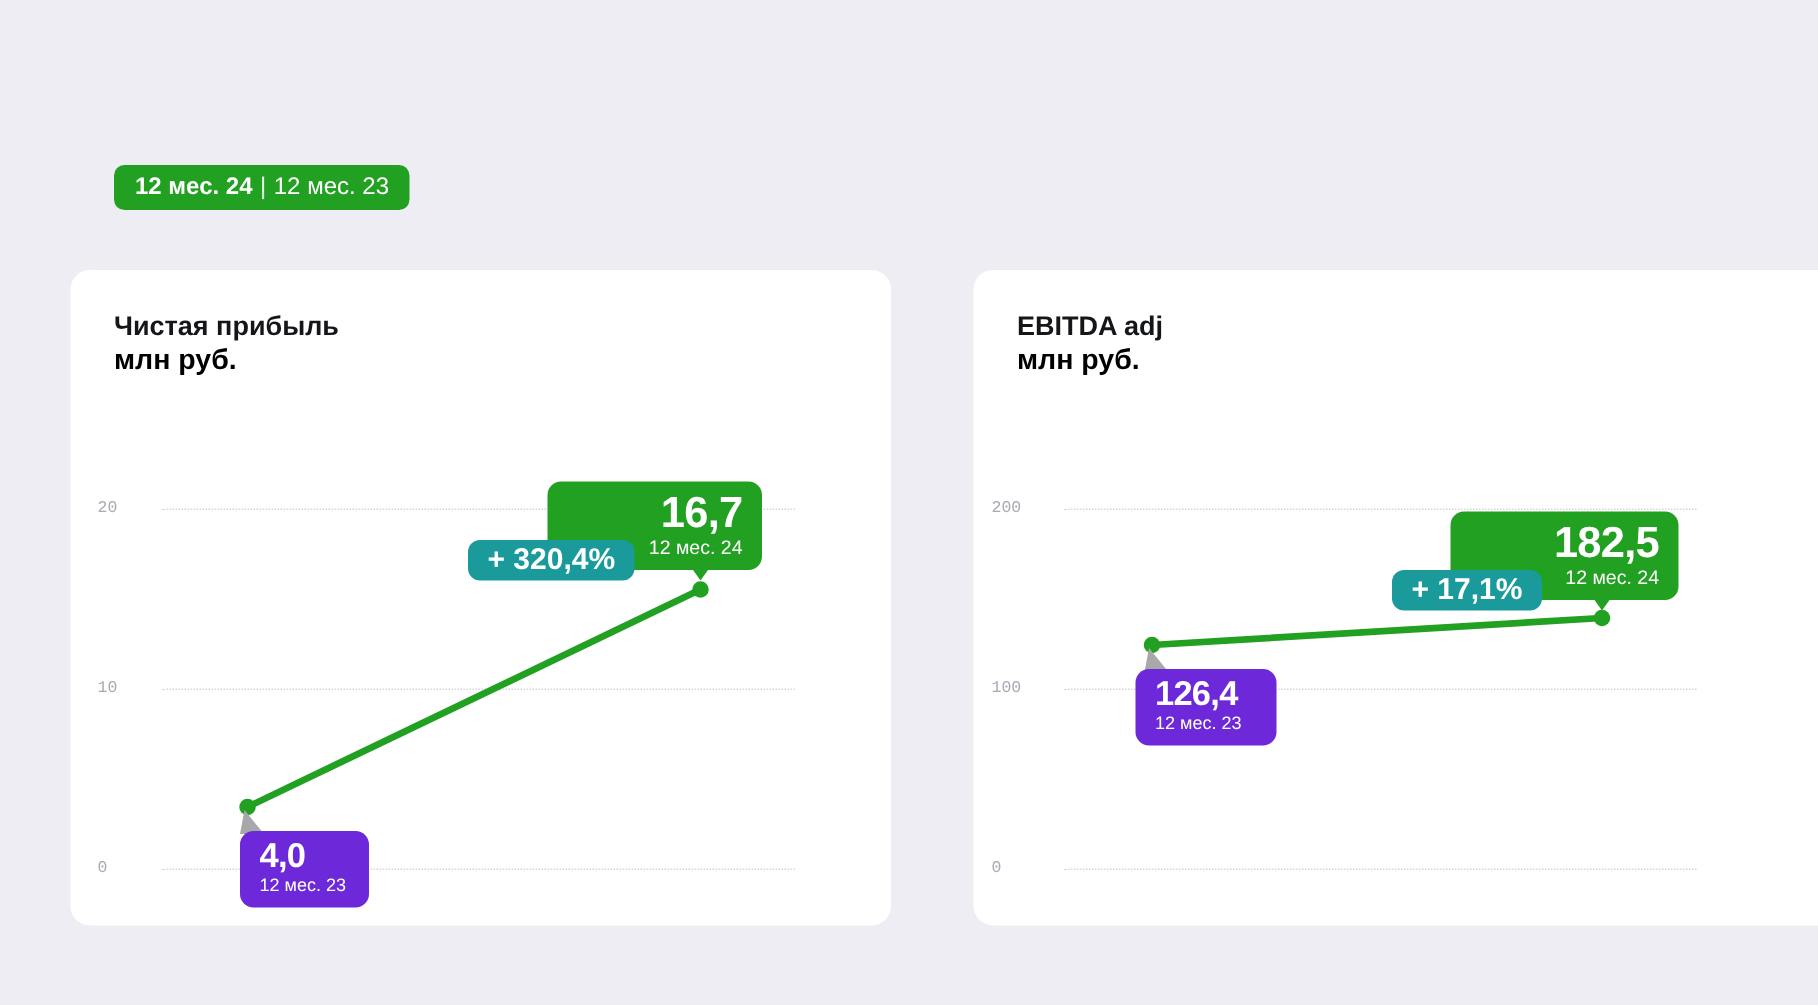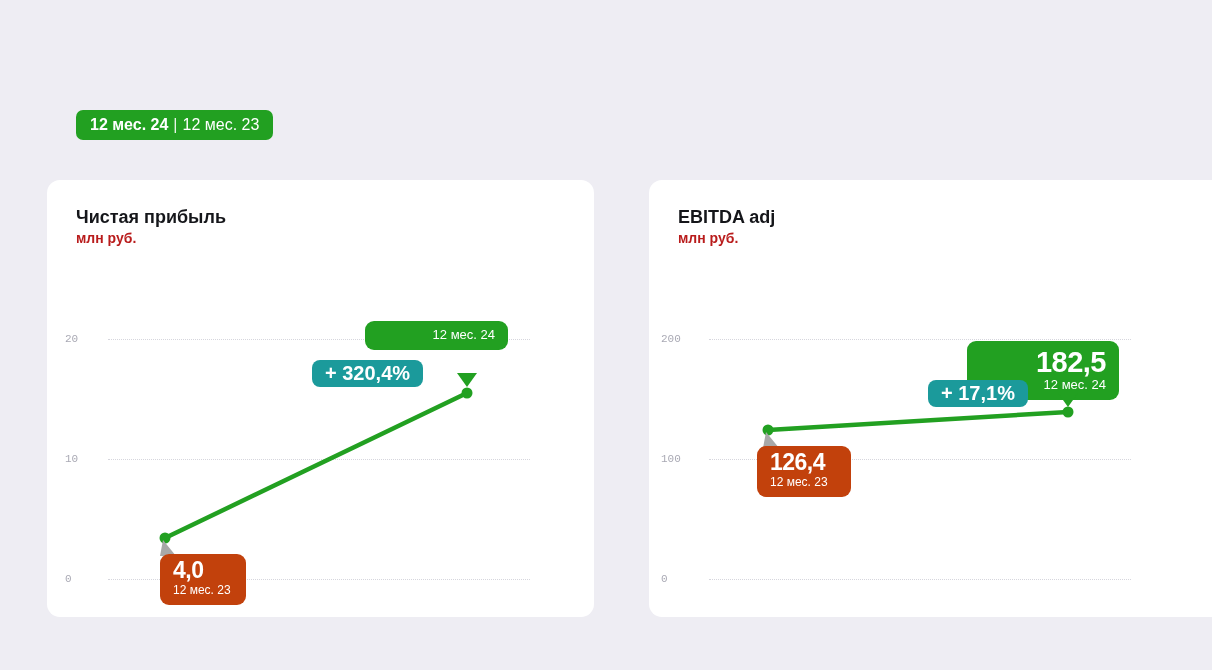--- a/index.html
+++ b/index.html
@@ -73,23 +73,23 @@
     top: 27px;
     font-size: 18px;
     font-weight: bold;
     color: #15161a;
     white-space: nowrap;
   }
   .card-subtitle {
     position: absolute;
     left: 29px;
     top: 50px;
-    font-size: 14px;
-    font-weight: bold;
-    color: #b91c1c;
+    font-size: 19px;
+    font-weight: bold;
+    color: #000000;
     white-space: nowrap;
     text-align: center;
   }
 
   
   .plot {
     position: absolute;
     left: 0;
     top: 0;
     right: 0;
@@ -136,21 +136,21 @@
   .tt .lab {
     font-size: 13px;
     line-height: 15px;
     display: block;
     text-align: right;
   }
   .tt.current {
     background: #22a021;
   }
   .tt.previous {
-    background: #c2410c;
+    background: #6d28d9;
     padding: 4px 13px 7px 13px;
   }
   .tt.previous .val {
     font-size: 23px;
     line-height: 25px;
     text-align: left;
   }
   .tt.previous .lab {
     font-size: 12px;
     text-align: left;
@@ -231,20 +231,21 @@
         <circle cx="420" cy="213" r="5.5" fill="#22a021"></circle>
       </svg>
 
       <div class="tail up-left" style="left:113px; top:360px;"></div>
       <div class="tt previous" style="left:113px; top:374px; width:86px;">
         <span class="val">4,0</span>
         <span class="lab">12 мес. 23</span>
       </div>
 
       <div class="tt current" style="left:318px; top:141px; width:143px;">
+        <span class="val">16,7</span>
         <span class="lab">12 мес. 24</span>
       </div>
       <div class="tail down" style="left:410px; top:193px;"></div>
 
       <div class="delta-badge" style="left:265px; top:180px;">+ 320,4%</div>
 
     </div>
   </div>
 
   <div class="card right">

